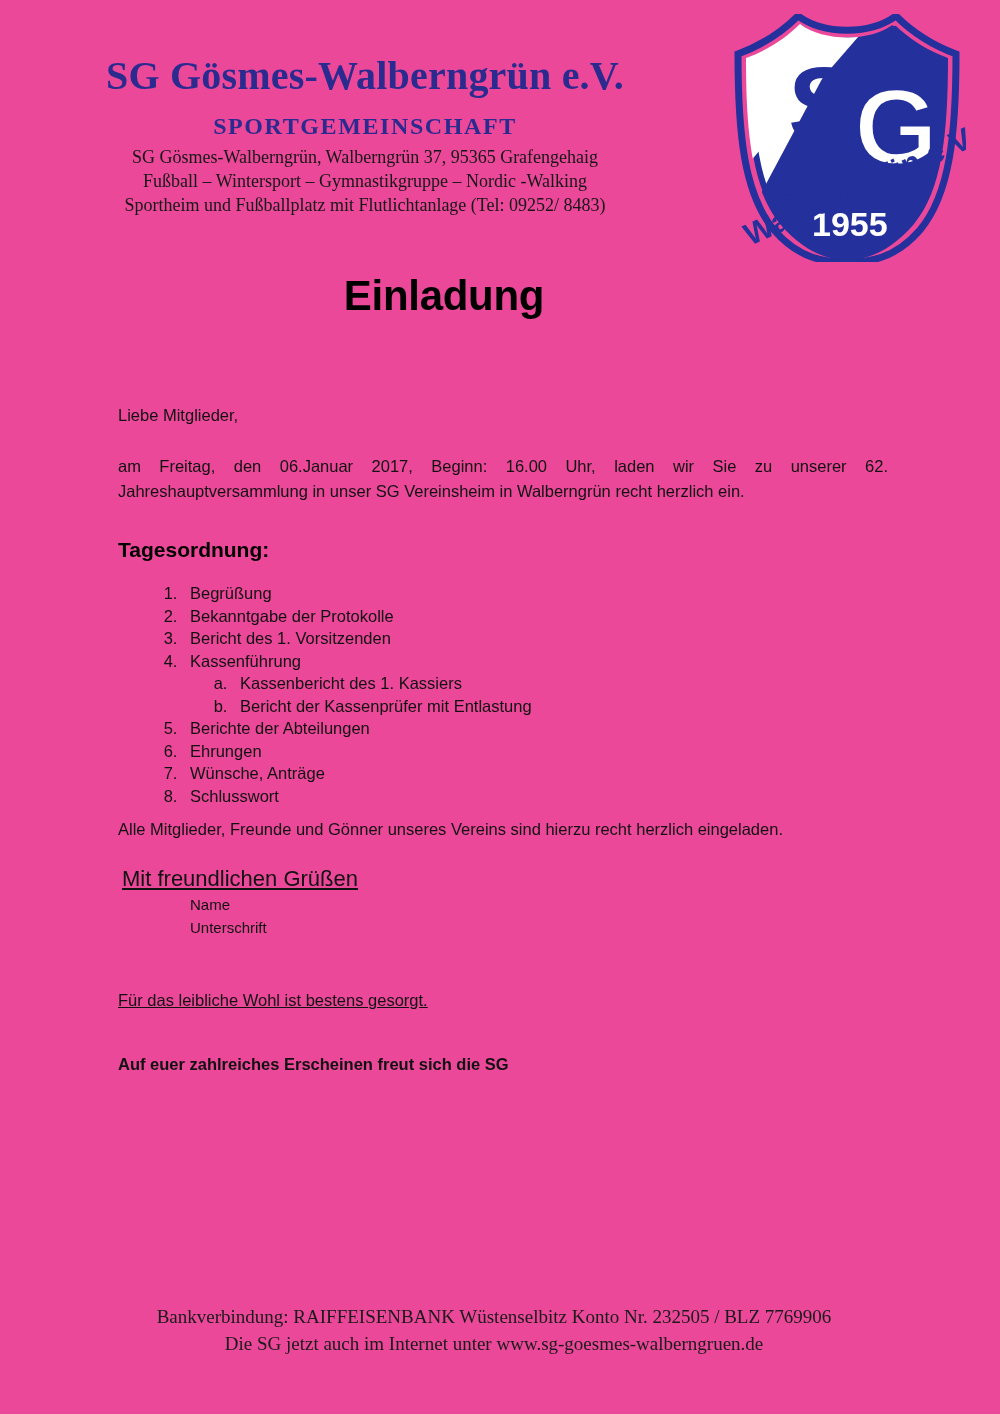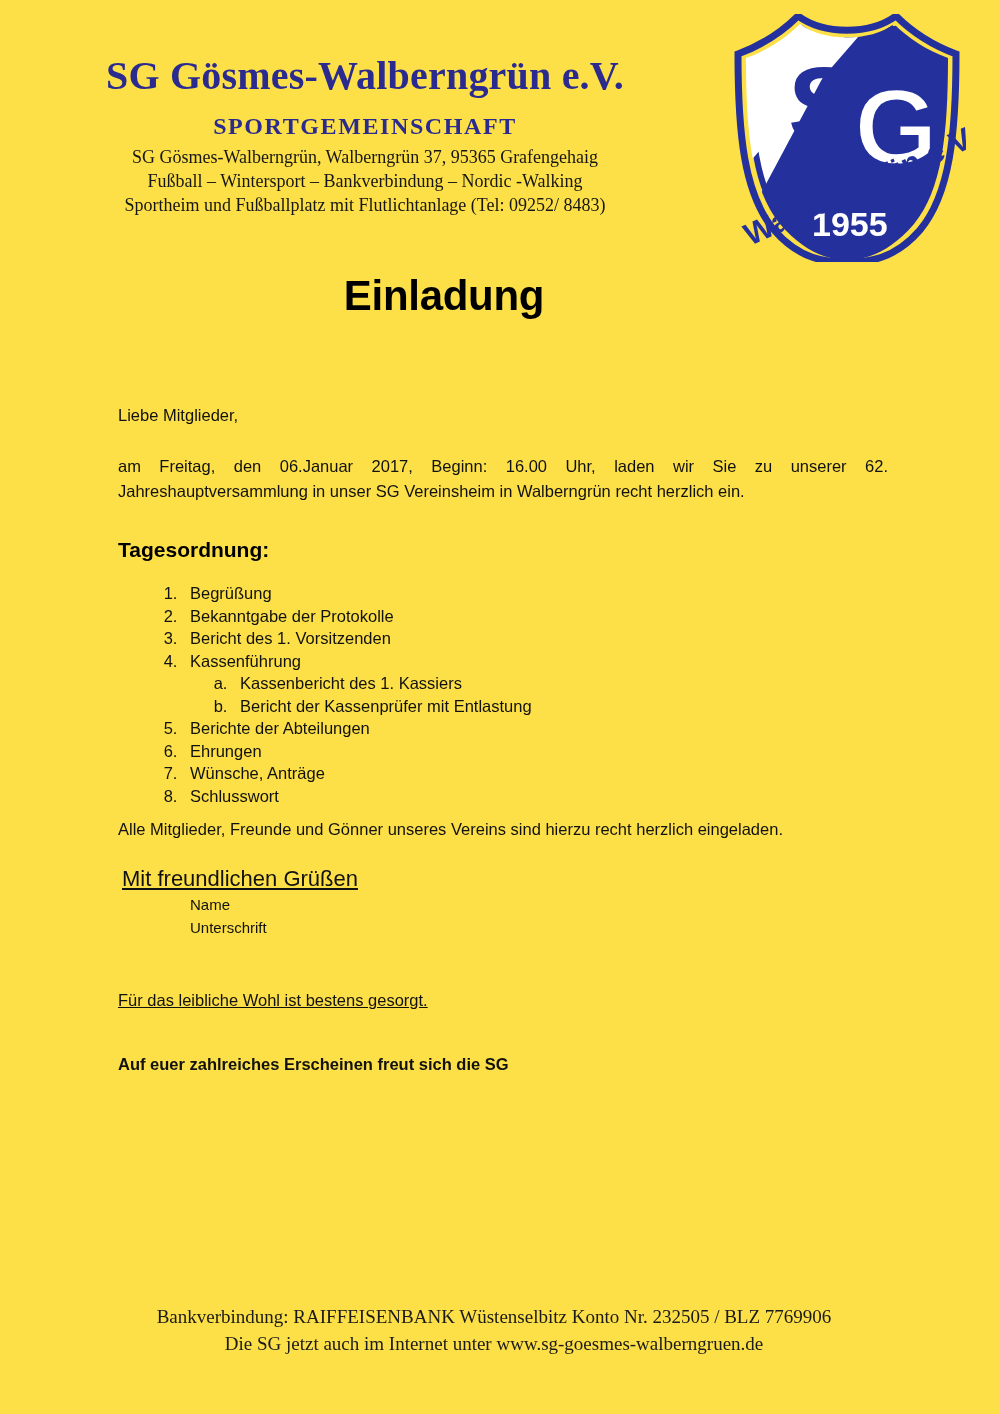--- a/index.html
+++ b/index.html
@@ -5,21 +5,21 @@
 <style>
   html, body {
     margin: 0;
     padding: 0;
     background: #ffffff;
   }
   .page {
     position: relative;
     width: 1000px;
     height: 1414px;
-    background: #fde047;
+    background: #ec4899;
     overflow: hidden;
     font-family: "Liberation Sans", sans-serif;
     color: #111111;
   }
 
   
   .letterhead {
     position: absolute;
     left: 0;
     top: 0;
@@ -215,21 +215,21 @@
 </style>
 </head>
 <body>
 
 <div class="page">
 
   <div class="letterhead">
     <div class="club-name">SG Gösmes-Walberngrün e.V.</div>
     <div class="club-sub">SPORTGEMEINSCHAFT</div>
     <div class="addr addr1">SG Gösmes-Walberngrün, Walberngrün 37, 95365 Grafengehaig</div>
-    <div class="addr addr2">Fußball – Wintersport – Bankverbindung – Nordic -Walking</div>
+    <div class="addr addr2">Fußball – Wintersport – Gymnastikgruppe – Nordic -Walking</div>
     <div class="addr addr3">Sportheim und Fußballplatz mit Flutlichtanlage (Tel: 09252/ 8483)</div>
   </div>
 
   <div class="logo">
     <svg viewBox="0 0 238 248" xmlns="http://www.w3.org/2000/svg">
       <defs>
         <clipPath id="shieldClip">
           <path d="M18 44 C 40 36, 58 24, 72 10 C 96 28, 142 28, 166 10 C 180 24, 198 36, 220 44
                    C 220 120, 214 176, 186 210 C 162 238, 138 246, 119 246
                    C 100 246, 76 238, 52 210 C 24 176, 18 120, 18 44 Z"></path>

